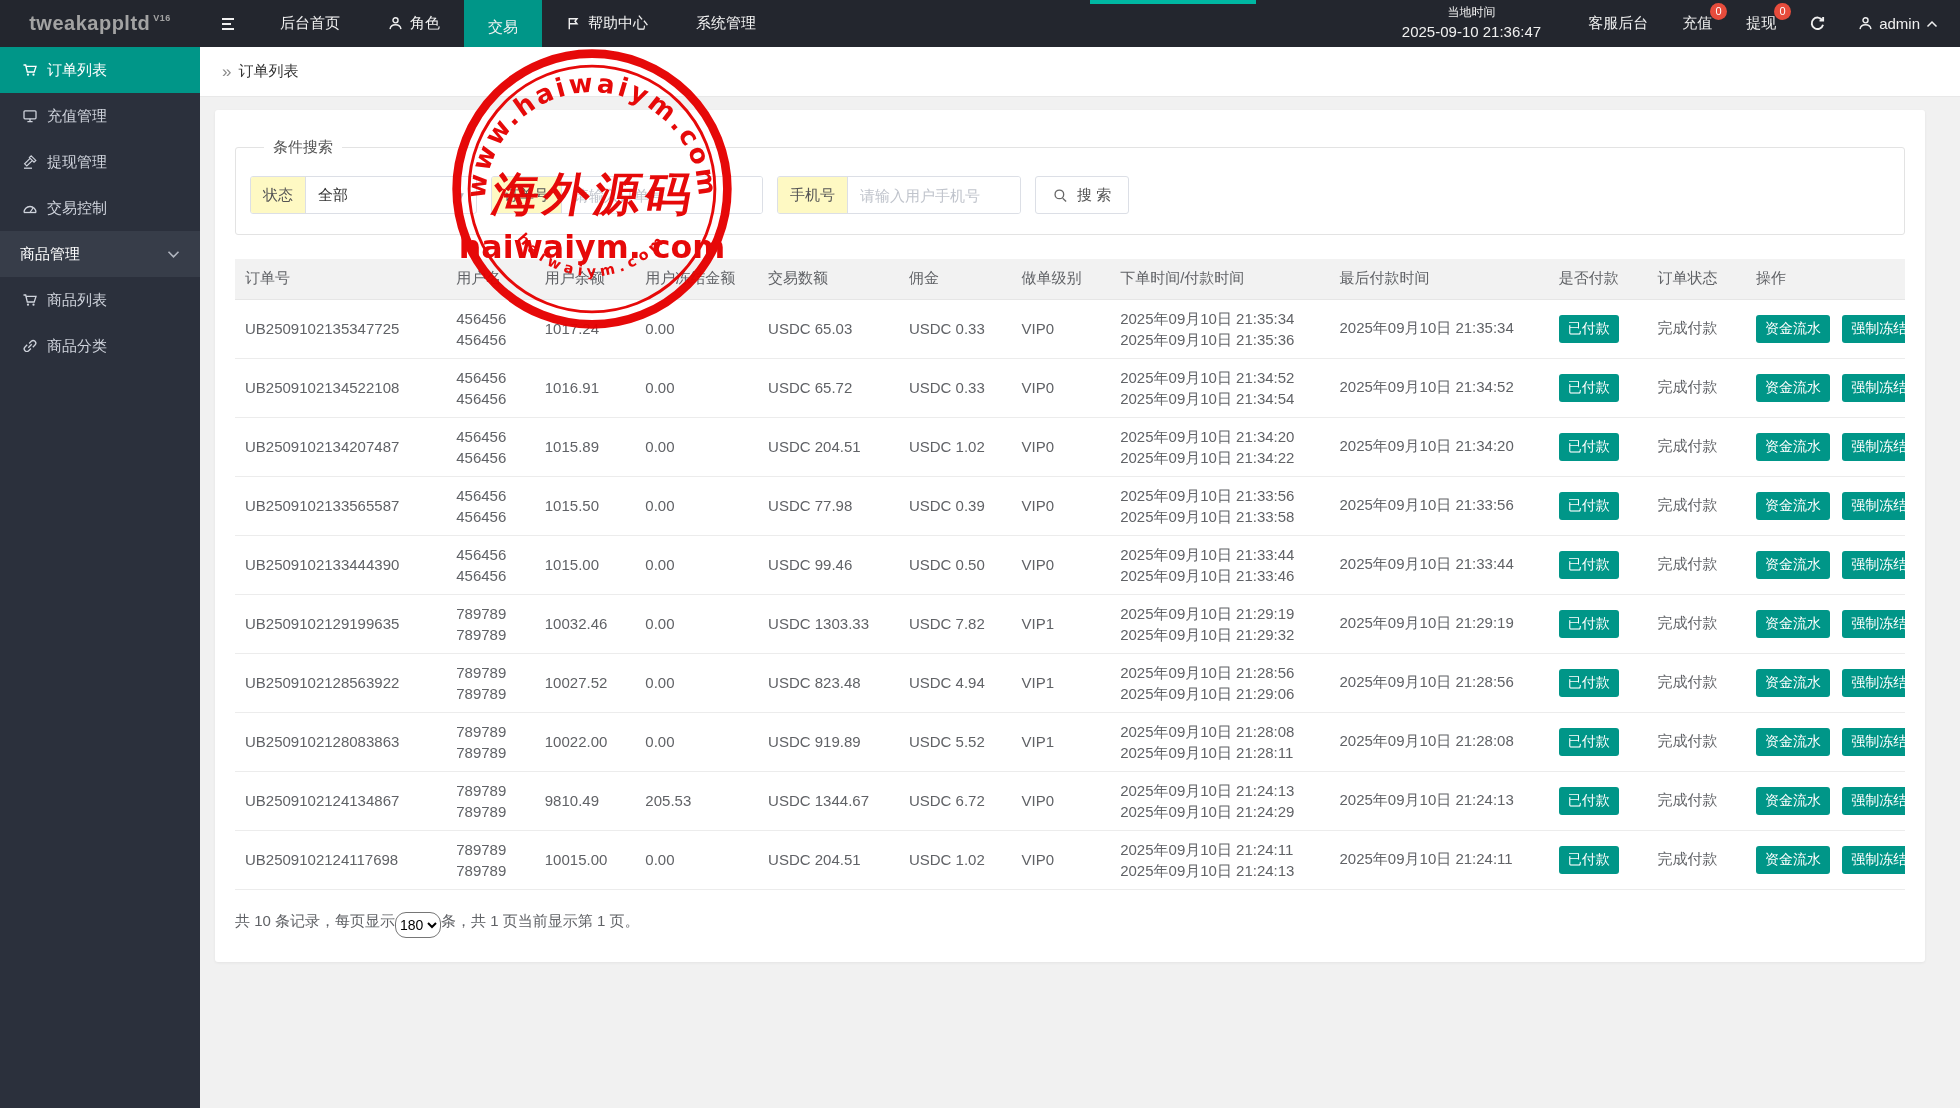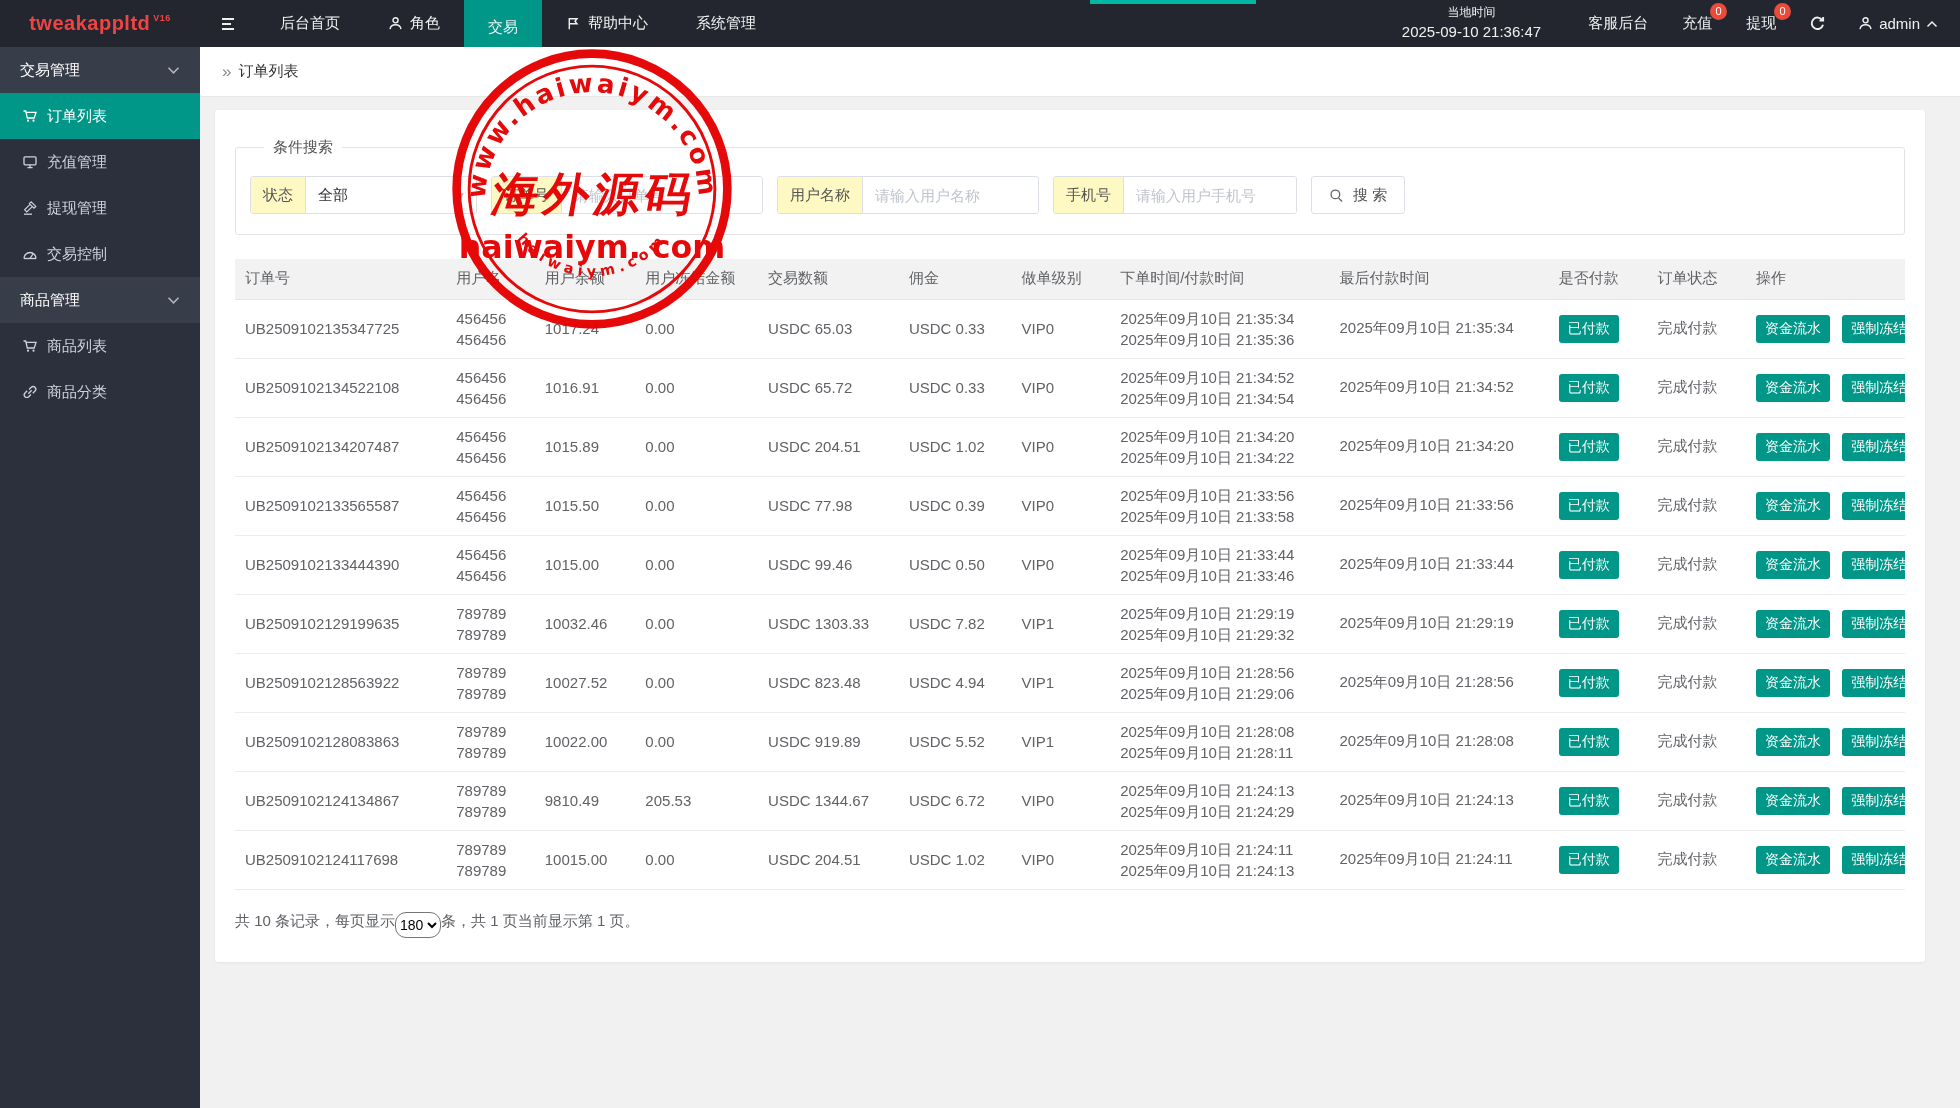--- a/index.html
+++ b/index.html
@@ -5,21 +5,21 @@
   * { box-sizing: border-box; margin: 0; padding: 0; }
   html,body { width:1960px; height:1108px; overflow:hidden; }
   body {
     font-family: "Liberation Sans", "DejaVu Sans", sans-serif;
     background:#f1f1f1; color:#333; position:relative; font-size:15px;
   }
   svg.ic { display:block; }
 
   
   .navbar { height:47px; background:#23262e; display:flex; align-items:stretch; color:#f0f0f0; position:relative; z-index:10; }
-  .logo { width:200px; display:flex; align-items:center; justify-content:center; font-size:20px; font-weight:bold; color:#ef4444; letter-spacing:.5px; }
+  .logo { width:200px; display:flex; align-items:center; justify-content:center; font-size:20px; font-weight:bold; color:#a3a3a3; letter-spacing:.5px; }
   .logo sup { font-size:9px; margin-left:3px; transform:translateY(-6px); font-weight:bold; }
   .burger { width:56px; display:flex; align-items:center; justify-content:center; cursor:pointer; }
   .nav-item { display:flex; align-items:center; gap:7px; padding:11px 24px; font-size:15px; color:#f2f2f2; cursor:pointer; }
   .nav-item.active { background:#009688;flex-direction:column; }
   .nav-right { margin-left:auto; display:flex; align-items:center; }
   .time-block { text-align:center; line-height:1.45; margin-right:30px; }
   .time-label { font-size:12px; }
   .time-value { font-size:15px; }
   .nav-link { position:relative; padding:0 17px; height:47px; display:flex; align-items:center; font-size:15px; cursor:pointer; }
   .badge { position:absolute; top:3px; right:2px; min-width:17px; height:17px; line-height:17px; border-radius:9px;
@@ -137,26 +137,20 @@
       <span>admin</span>
       <svg class="ic" width="12" height="8" viewBox="0 0 12 8">
           <path d="M1.5 6.5 6 2l4.5 4.5" fill="none" stroke="#f0f0f0" stroke-width="1.5"></path>
         </svg>
     </div>
   </div>
 </div>
 <div class="loading-bar"></div>
 
 <div class="sidebar">
-  <div class="side-item parent">
-    <span>交易管理</span>
-    <svg class="ic chev" width="13" height="9" viewBox="0 0 13 9">
-        <path d="M1.5 1.8 6.5 6.8 11.5 1.8" fill="none" stroke="#cfd3dc" stroke-width="1.6"></path>
-      </svg>
-  </div>
   <div class="side-item child active">
     <svg class="ic" width="16" height="16" viewBox="0 0 16 16">
         <path d="M1.5 3h2.2l1.6 7h6.9l1.8-5.6H4.6" fill="none" stroke="#fff" stroke-width="1.3"></path>
         <circle cx="6" cy="12.7" r="1.1" fill="#fff"></circle>
         <circle cx="11.5" cy="12.7" r="1.1" fill="#fff"></circle>
       </svg>
     <span>订单列表</span>
   </div>
   <div class="side-item child">
     <svg class="ic" width="16" height="16" viewBox="0 0 16 16">
@@ -215,24 +209,20 @@
         <div class="group">
           <span class="lbl">状态</span>
           <div class="select-box">
             <span>全部</span>
             <span class="caret">▼</span>
           </div>
         </div>
         <div class="group">
           <span class="lbl">订单号</span>
           <input style="width: 200px;" placeholder="请输入订单号">
-        </div>
-        <div class="group">
-          <span class="lbl">用户名称</span>
-          <input style="width: 175px;" placeholder="请输入用户名称">
         </div>
         <div class="group">
           <span class="lbl">手机号</span>
           <input style="width: 172px;" placeholder="请输入用户手机号">
         </div>
         <button class="search-btn">
           <svg class="ic" width="15" height="15" viewBox="0 0 16 16">
               <circle cx="6.8" cy="6.8" r="4.6" fill="none" stroke="#666" stroke-width="1.4"></circle>
               <path d="M10.3 10.9 14 14.4" stroke="#666" stroke-width="1.4"></path>
             </svg>

